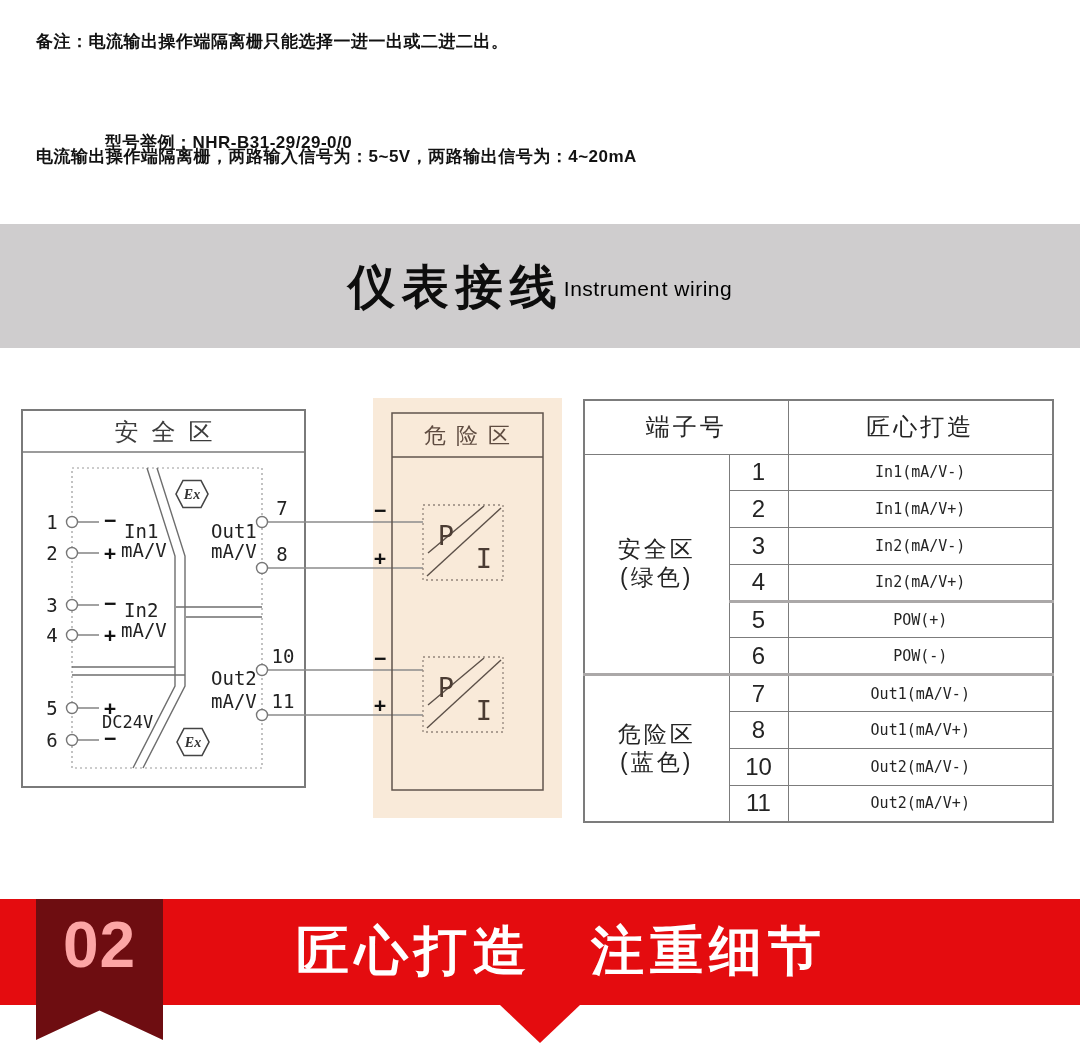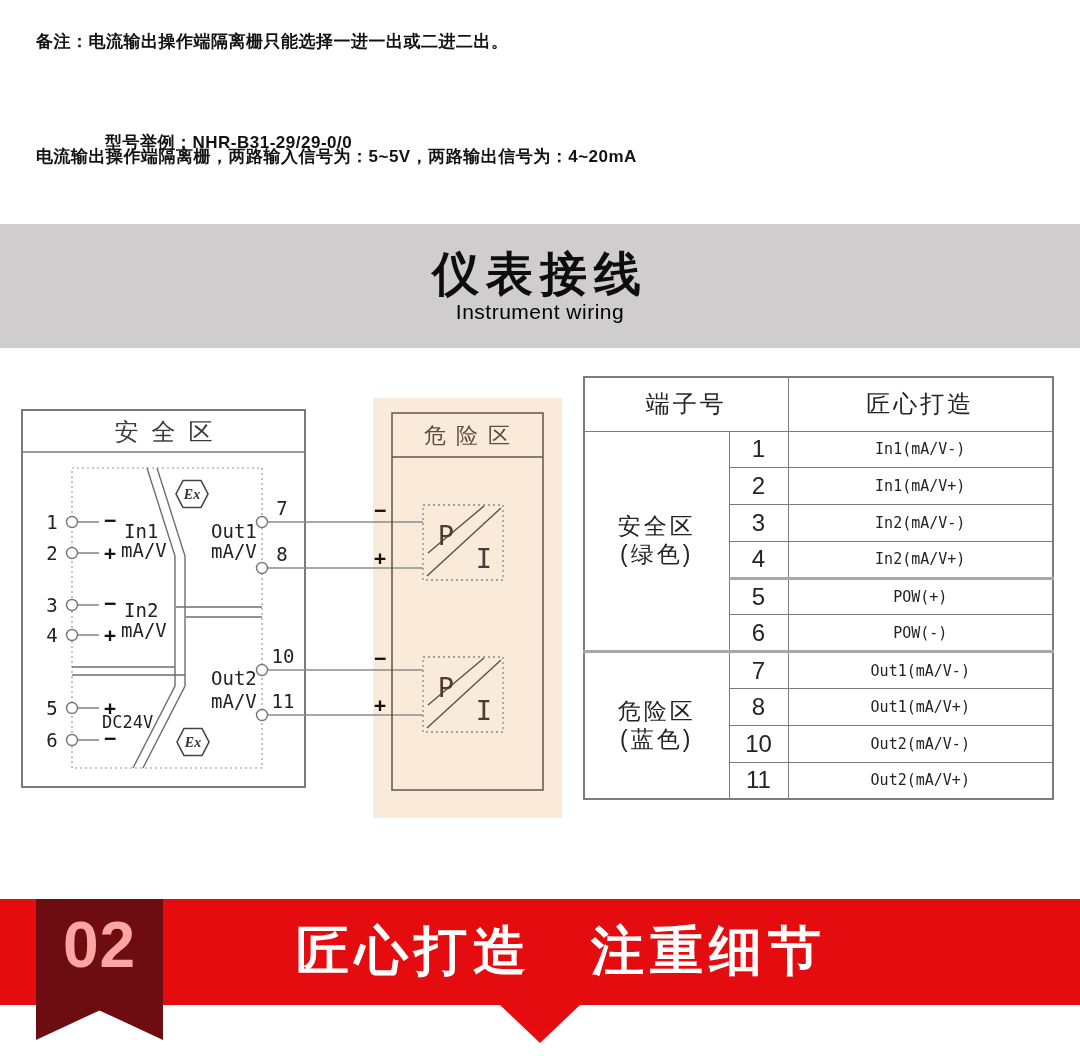--- a/index.html
+++ b/index.html
@@ -8,36 +8,36 @@
     font-family:"Liberation Sans",sans-serif;overflow:hidden;
   }
   
   .note{position:absolute;font-size:17px;font-weight:bold;color:#121212;white-space:nowrap;letter-spacing:0.5px;}
   .note1{left:36px;top:30px;}
   .note2{left:105px;top:89px;margin-top:42px;}
   .note3{left:36px;top:145px;}
   
   .banner{
     position:absolute;left:0;top:224px;width:1080px;height:124px;background:#cfcdce;
-    display:flex;flex-direction:column;align-items:center;justify-content:center;
+    display:flex;align-items:center;justify-content:center;
   }
   .banner-title{font-size:47px;font-weight:bold;color:#0d0d0d;letter-spacing:7px;line-height:1;}
   .banner-sub{font-size:21px;color:#000000;margin-top:4px;letter-spacing:0.5px;line-height:1;}
   
   .diagram{position:absolute;left:0;top:390px;}
   .t-num{font-family:"DejaVu Sans Mono",monospace;font-size:19px;fill:#222;}
   .t-sign{font-family:"DejaVu Sans Mono",monospace;font-size:20px;font-weight:bold;fill:#111;}
   .t-ch{font-family:"DejaVu Sans Mono",monospace;font-size:19px;fill:#222;}
   .t-ch-sm{font-family:"DejaVu Sans Mono",monospace;font-size:17px;fill:#222;}
   .t-pi{font-family:"DejaVu Sans Mono",monospace;font-size:27px;fill:#4b3c33;}
   .t-ex{font-family:"Liberation Serif",serif;font-style:italic;font-size:14px;font-weight:bold;fill:#333;}
   .zone-title{font-family:"Liberation Serif",serif;font-size:24px;fill:#3c3c3c;letter-spacing:13px;}
   .danger-title{font-family:"Liberation Serif",serif;font-size:22px;fill:#5f4c41;letter-spacing:10px;}
   
-  .tbl-wrap{position:absolute;left:583px;top:376px;}
+  .tbl-wrap{position:absolute;left:583px;top:399px;}
   table.term{border-collapse:collapse;table-layout:fixed;width:469px;background:#fff;}
   table.term th,table.term td{border:1.5px solid #7c7c7c;padding:0;text-align:center;vertical-align:middle;color:#242424;}
   table.term{border:2px solid #7c7c7c;}
   table.term thead tr{height:54px;}
   table.term tbody tr{height:36.8px;}
   .th-cell{font-size:24px;font-weight:normal;letter-spacing:3px;color:#1e1e1e;}
   .zone-cell{font-size:23px;letter-spacing:3px;line-height:1.2;color:#2a2a2a;}
   .num-cell{font-size:24px;color:#2a2a2a;}
   .desc-cell{font-family:"DejaVu Sans Mono",monospace;font-size:15px;color:#1f1f1f;}
   tr.sep td{border-top:3px solid #aba8a8;}

